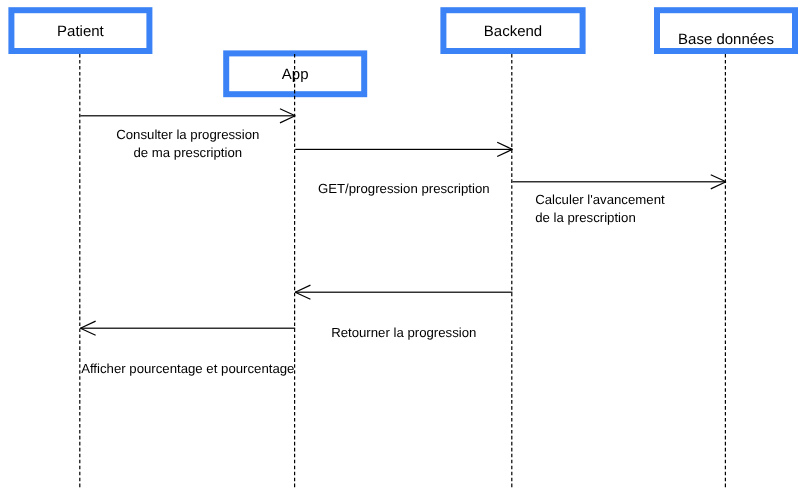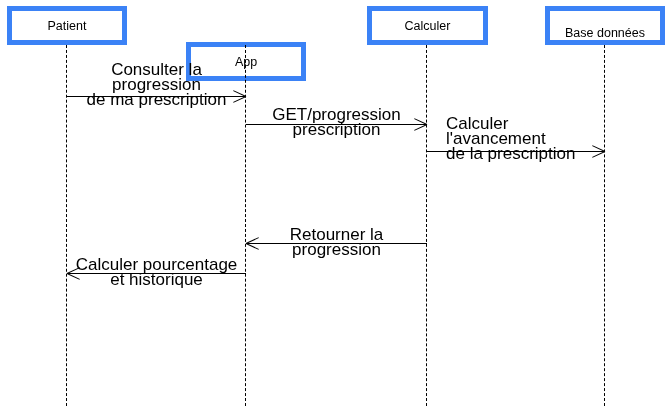--- a/index.html
+++ b/index.html
@@ -38,22 +38,22 @@
   
   .msg { position: absolute; height: 46px; }
   .m1 { left: 67px;  top: 62px;  width: 179px; }
   .m2 { left: 246px; top: 107px; width: 181px; }
   .m3 { left: 427px; top: 116px; width: 178px; }
   .m4 { left: 427px; top: 192px; width: 178px; }
   .m5 { left: 246px; top: 227px; width: 181px; }
   .m6 { left: 67px;  top: 257px; width: 179px; }
 
   .msg .label {
-    font-size: 17px; line-height: 15px;
-    white-space: pre-line; text-align: center;
+    font-size: 11px; line-height: 15px;
+    white-space: pre-line; text-align: center; margin-top: 44px;
   }
   .m3 .label { text-align: left; padding-left: 19px; }
 
   .msg .arrow {
     position: absolute; left: 0; right: 0; height: 0;
     border-top: 1px solid #000000;
   }
   .m1 .arrow { top: 34px; }
   .m2 .arrow { top: 17px; }
   .m3 .arrow { top: 35px; }
@@ -77,21 +77,21 @@
 
 <div class="diagram">
 
   <div class="actor a1">
     <span>Patient</span>
   </div>
   <div class="actor a2">
     <span>App</span>
   </div>
   <div class="actor a3">
-    <span>Calculer</span>
+    <span>Backend</span>
   </div>
   <div class="actor a4">
     <span>Base données</span>
   </div>
 
   <div class="lifeline l1"></div>
   <div class="lifeline l2"></div>
   <div class="lifeline l3"></div>
   <div class="lifeline l4"></div>
 
@@ -112,17 +112,17 @@
     <div class="arrow right"></div>
   </div>
 
 
   <div class="msg m5">
     <div class="label">Retourner la progression</div>
     <div class="arrow left"></div>
   </div>
 
   <div class="msg m6">
-    <div class="label">Calculer pourcentage et historique</div>
+    <div class="label">Afficher pourcentage et pourcentage</div>
     <div class="arrow left"></div>
   </div>
 
 </div>
 
 </body></html>

